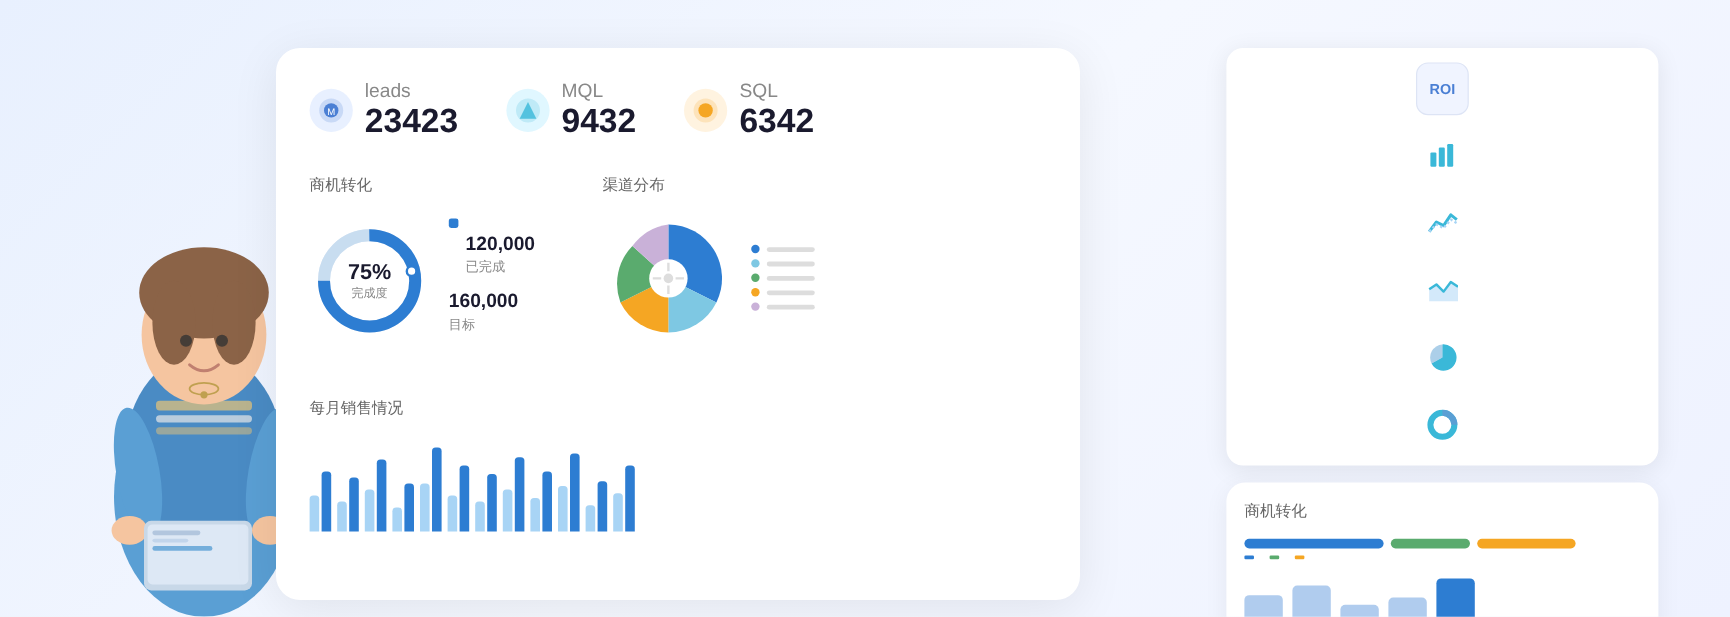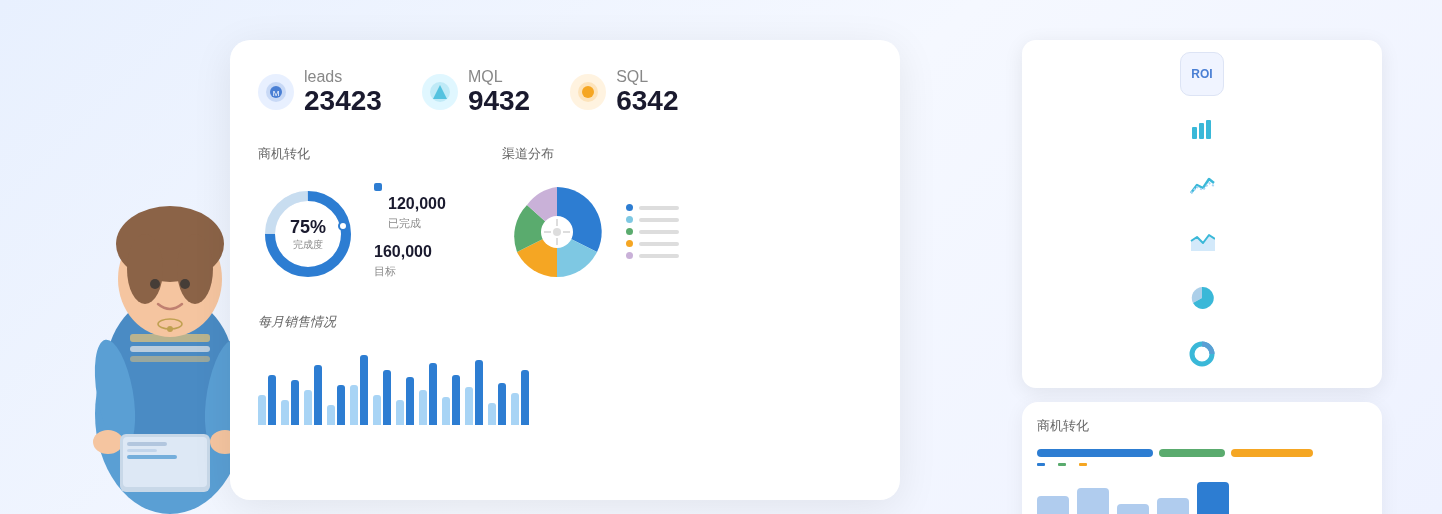--- a/index.html
+++ b/index.html
@@ -182,22 +182,21 @@
     }
     .pie-line {
       width: 40px;
       height: 4px;
       border-radius: 2px;
       background: #ddd;
     }
 
     
     .monthly-section {
-      margin-top: 22px;
-      font-style: italic;
+      margin-top: 40px;
     }
     .bar-chart {
       display: flex;
       align-items: flex-end;
       gap: 5px;
       height: 80px;
     }
     .bar-group {
       display: flex;
       gap: 2px;

